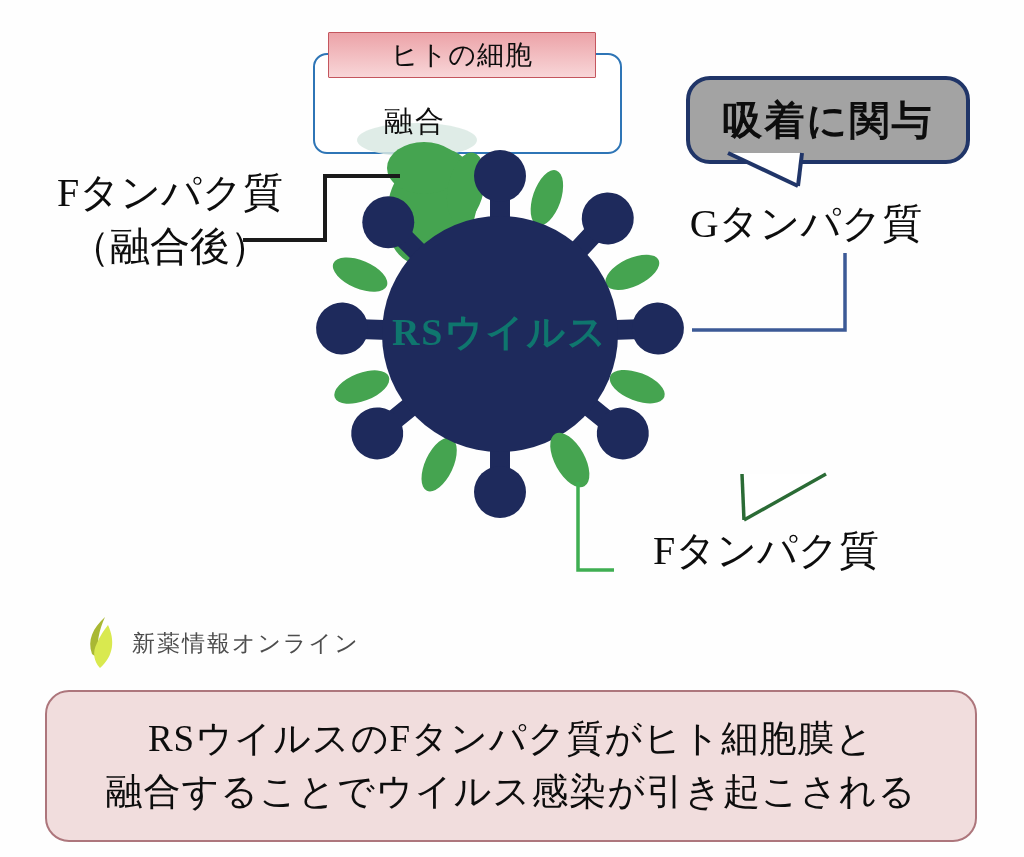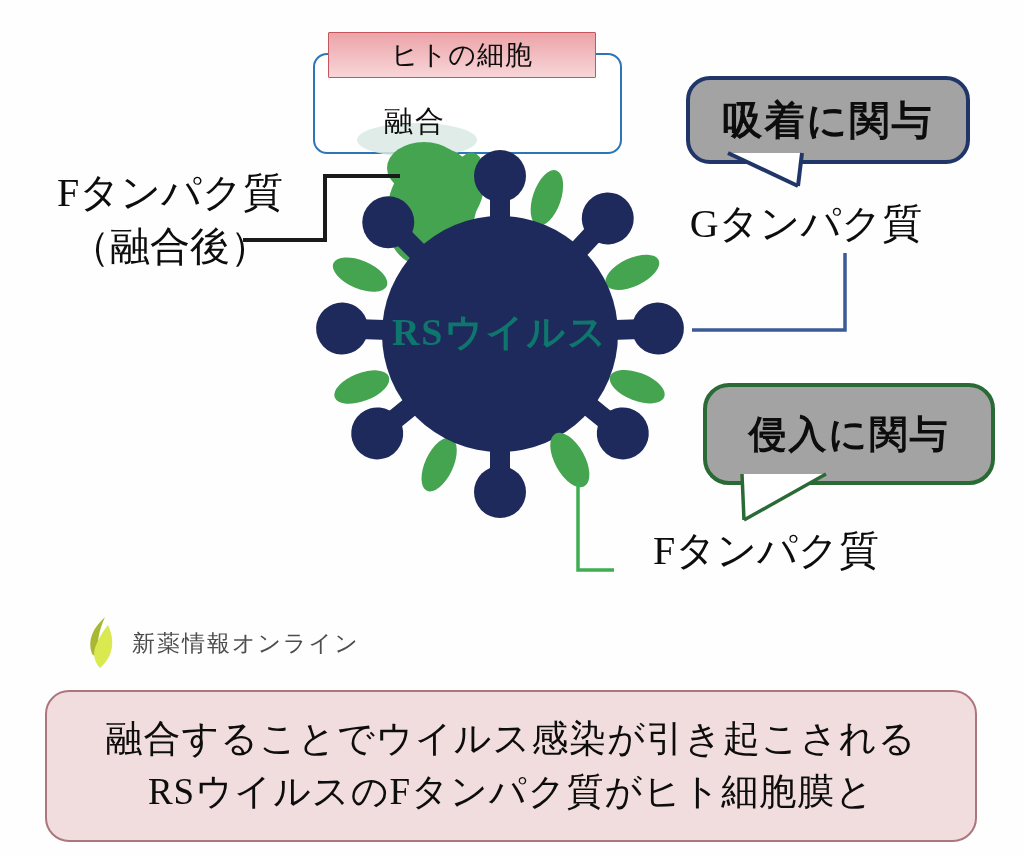--- a/index.html
+++ b/index.html
@@ -174,33 +174,32 @@
     <div>Fタンパク質</div>
   </div>
 
   <div class="abs bubble" id="bubble-adsorption">吸着に関与</div>
   <svg class="tail" style="left:715px;top:150px;" width="100" height="46">
     <polygon points="13,3 87,3 83,36" fill="#ffffff"></polygon>
     <line x1="13" y1="3" x2="83" y2="36" stroke="#203568" stroke-width="4"></line>
     <line x1="87" y1="3" x2="83" y2="36" stroke="#203568" stroke-width="4"></line>
   </svg>
 
-  <div class="abs bubble" id="bubble-invasion">侵入に関与</div>
   <svg class="tail" style="left:730px;top:470px;" width="110" height="56">
     <polygon points="12,4 96,4 14,50" fill="#ffffff"></polygon>
     <line x1="12" y1="4" x2="14" y2="50" stroke="#2a6b35" stroke-width="3.5"></line>
     <line x1="96" y1="4" x2="14" y2="50" stroke="#2a6b35" stroke-width="3.5"></line>
   </svg>
 
   <div class="abs" id="logo">
     <svg width="38" height="54" viewBox="0 0 38 54">
       <path d="M21,1 C9,12 3,24 8,38 C10,40 13,41 15,41 C12,28 15,14 21,1 Z" fill="#a9b833"></path>
       <path d="M24,9 C31,24 30,40 16,52 C10,46 8,36 13,27 C16,20 20,14 24,9 Z" fill="#d9e94f"></path>
     </svg>
     <span id="logo-text">新薬情報オンライン</span>
   </div>
 
   <div class="abs" id="caption-box">
+    <div>RSウイルスのFタンパク質がヒト細胞膜と</div>
     <div>融合することでウイルス感染が引き起こされる</div>
-    <div>RSウイルスのFタンパク質がヒト細胞膜と</div>
   </div>
 
 </div>
 
 </body></html>

